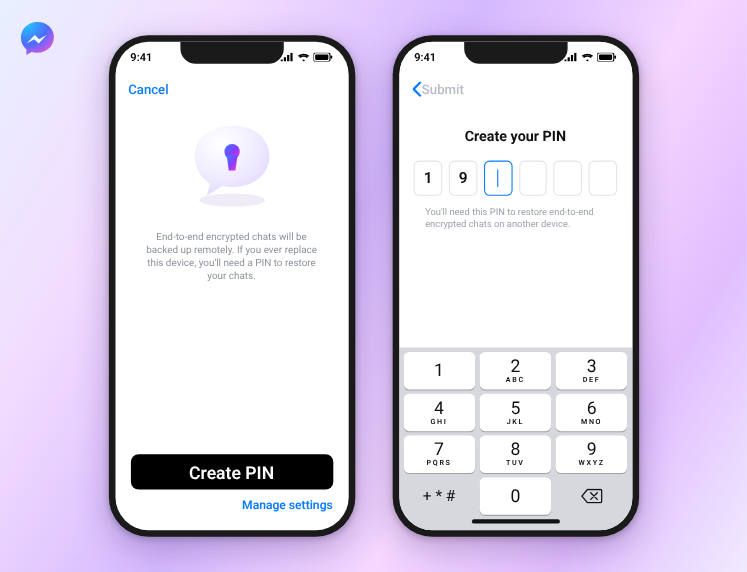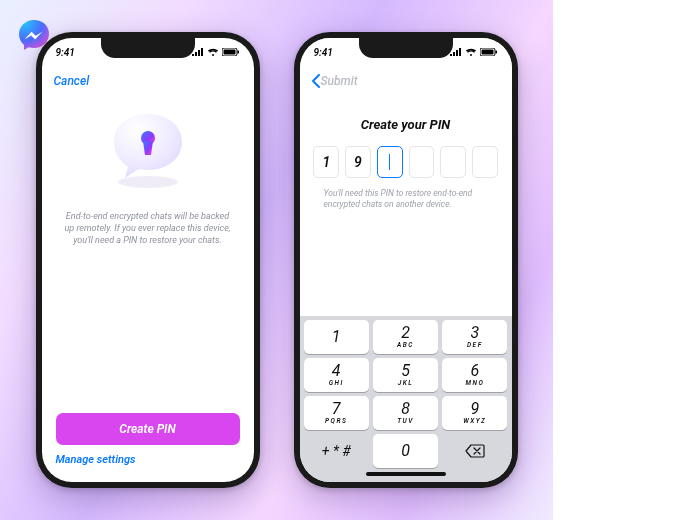--- a/index.html
+++ b/index.html
@@ -1,25 +1,24 @@
 <!DOCTYPE html>
 <html><head>
 <meta charset="utf-8">
 <style>
   * { box-sizing: border-box; margin: 0; padding: 0; }
   html, body { width: 679px; height: 520px; overflow: hidden; font-family: -apple-system, BlinkMacSystemFont, "Segoe UI", Roboto, Helvetica, Arial, sans-serif; }
   .stage {
-    width: 553px; height: 520px;
+    width: 679px; height: 520px;
     background: linear-gradient(120deg, #e9f0ff 0%, #f2dcff 22%, #d5b9ff 45%, #f5d7ff 65%, #e1beff 82%, #f0eaff 100%);
     position: relative;
     display: flex;
     align-items: center;
     justify-content: center;
     gap: 34px;
-    font-style: italic;
   }
   .brand {
     position: absolute; top: 18px; left: 16px;
     width: 36px; height: 36px;
   }
   .phone {
     width: 224px; height: 456px;
     background: #1a1a1a;
     border-radius: 36px;
     padding: 6px;
@@ -69,25 +68,25 @@
     letter-spacing: -0.1px;
   }
   .body-1 {
     font-size: 9px; color: #8e939c; line-height: 1.35; margin-top: 6px;
     padding: 0 2px;
   }
   .footer-1 {
     padding: 0 14px 16px; display: flex; flex-direction: column; gap: 8px;
   }
   .cta {
-    background: #d946ef; color: #fff; font-size: 12px; font-weight: 600;
+    background: #000000; color: #fff; font-size: 16px; font-weight: 600;
     border-radius: 7px; height: 32px; display: flex; align-items: center; justify-content: center;
   }
   .link {
-    color: #0a7cff; font-size: 11px; font-weight: 600; text-align: left;
+    color: #0a7cff; font-size: 11px; font-weight: 600; text-align: right;
   }
 
   .title-2 {
     font-size: 13px; font-weight: 700; color: #111; text-align: center; margin: 21px 0 14px;
   }
   .pin-row {
     display: flex; gap: 6px; justify-content: center; padding: 0 14px;
   }
   .pin-cell {
     width: 26px; height: 32px; background: #fff; border: 1px solid #e2e4e8; border-radius: 5px;

